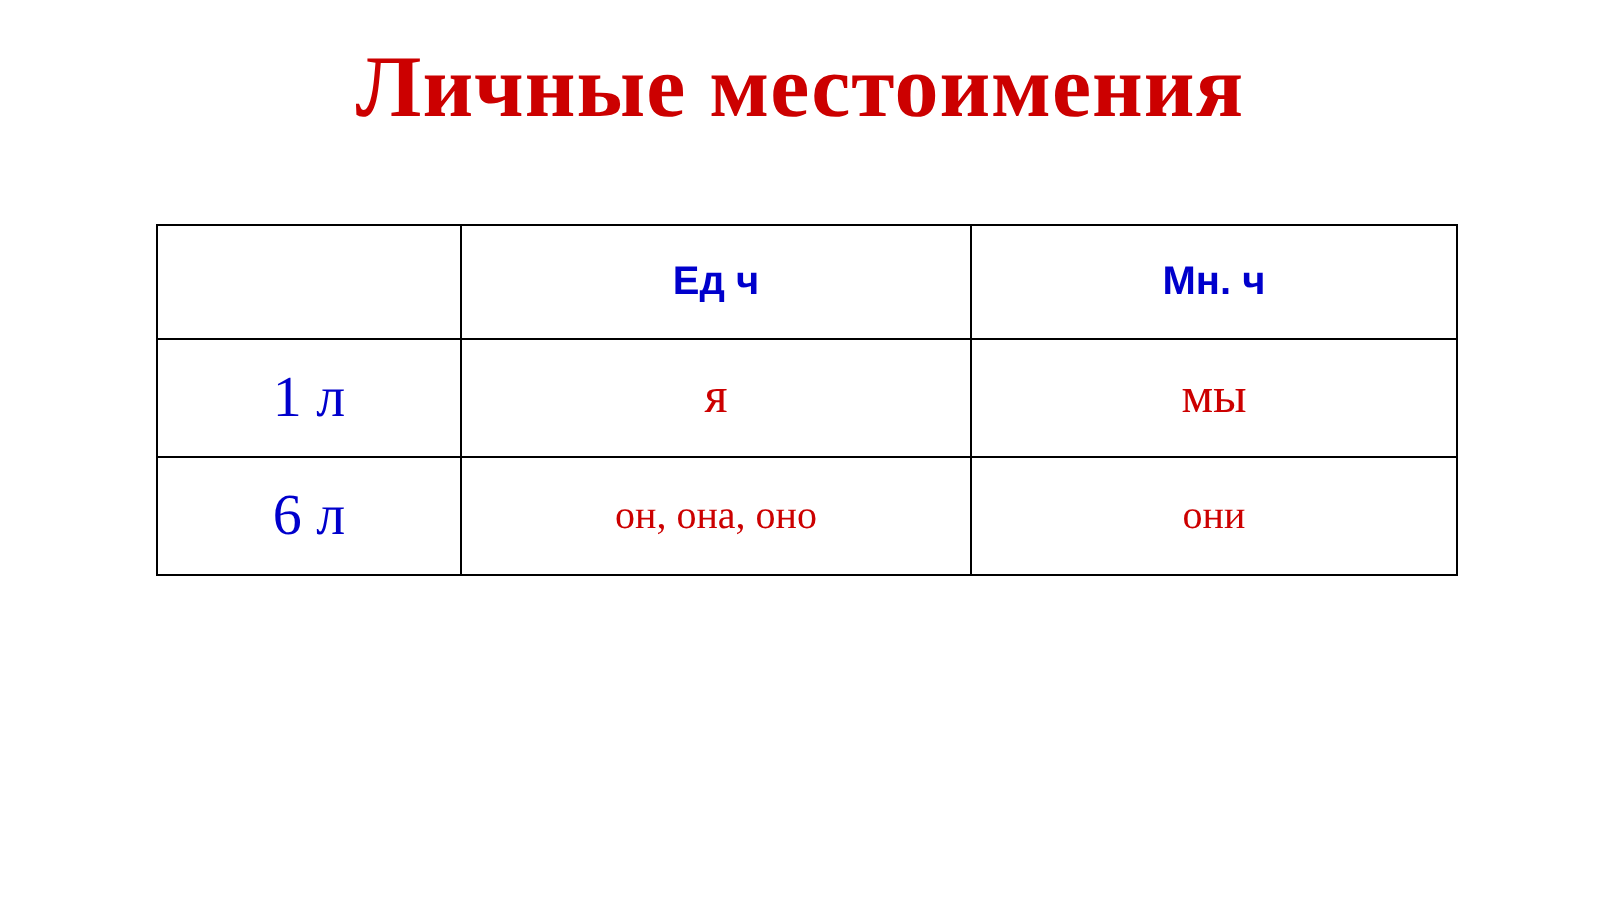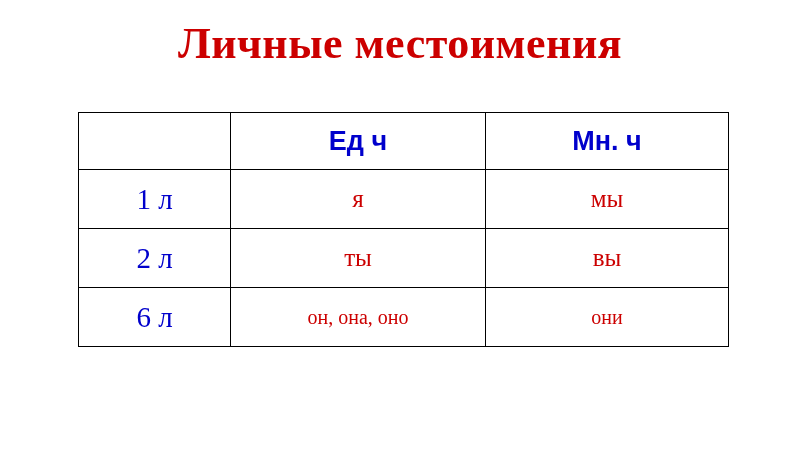--- a/index.html
+++ b/index.html
@@ -52,21 +52,21 @@
   col.c1 { width: 152px; }
   col.c2 { width: 255px; }
   col.c3 { width: 243px; }
 
   tr.head-row th,
   tr.head-row td {
     height: 56px;
   }
   .hdr {
     font-family: "Liberation Sans", sans-serif;
-    font-size: 27px;
+    font-size: 20px;
     font-weight: 700;
     color: #0000cc;
   }
   tr.body-row td {
     height: 58px;
   }
   .rowlabel {
     font-family: "Liberation Serif", serif;
     font-size: 29px;
     color: #0000cc;
@@ -103,25 +103,20 @@
           <th class="hdr">Ед ч</th>
           <th class="hdr">Мн. ч</th>
         </tr>
 
         <tr class="body-row">
           <td class="rowlabel">1 л</td>
           <td class="cellred">я</td>
           <td class="cellred">мы</td>
         </tr>
 
-        <tr class="body-row">
-          <td class="rowlabel">2 л</td>
-          <td class="cellred">ты</td>
-          <td class="cellred">вы</td>
-        </tr>
 
         <tr class="body-row">
           <td class="rowlabel">6 л</td>
           <td class="cellred big">он, она, оно</td>
           <td class="cellred big">они</td>
         </tr>
       </tbody>
     </table>
   </div>
 

